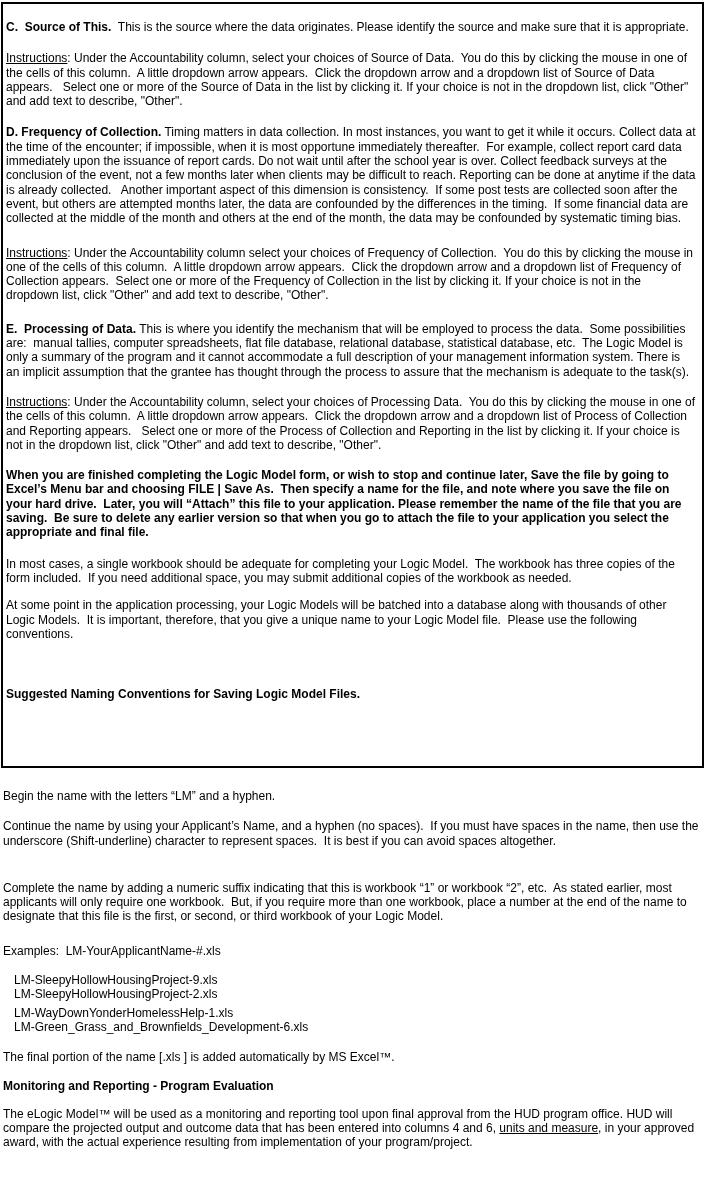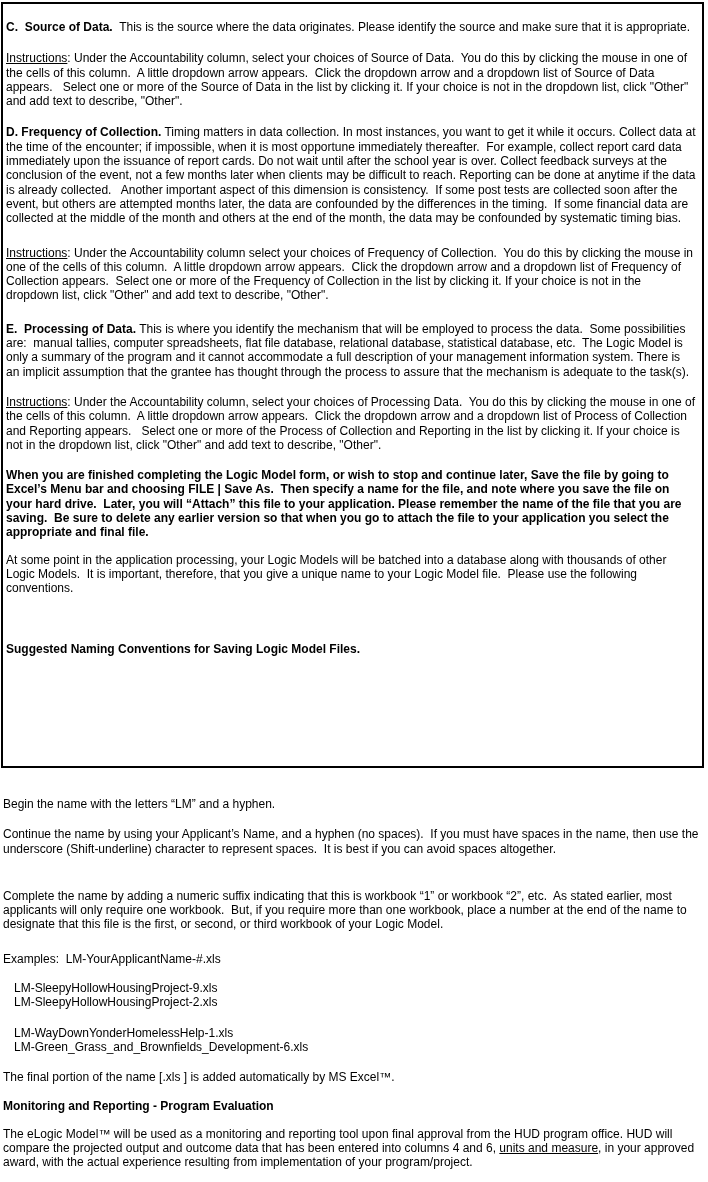--- a/index.html
+++ b/index.html
@@ -38,36 +38,37 @@
     margin: 0;
     white-space: pre-wrap;
   }
   .b { font-weight: bold; }
   .u { text-decoration: underline; }
 </style>
 </head>
 <body style="background: rgb(255, 255, 255); color: rgb(0, 0, 0);">
 
 <div class="box" style="border-color: rgb(0, 0, 0);">
-    <p style="margin-top: 0px;"><span class="b ">C.  Source of Data.</span><span class="">  This is the source where the data originates. Please identify the source and make sure that it is appropriate.</span></p>
+    <p style="margin-top: 0px;"><span class="b ">C.  Source of This.</span><span class="">  This is the source where the data originates. Please identify the source and make sure that it is appropriate.</span></p>
     <p style="margin-top: 17px;"><span class="u">Instructions</span><span class="">: Under the Accountability column, select your choices of Source of Data.  You do this by clicking the mouse in one of the cells of this column.  A little dropdown arrow appears.  Click the dropdown arrow and a dropdown list of Source of Data appears.   Select one or more of the Source of Data in the list by clicking it. If your choice is not in the dropdown list, click "Other" and add text to describe, "Other".</span></p>
     <p style="margin-top: 17px;"><span class="b ">D. Frequency of Collection.</span><span class=""> Timing matters in data collection. In most instances, you want to get it while it occurs. Collect data at the time of the encounter; if impossible, when it is most opportune immediately thereafter.  For example, collect report card data immediately upon the issuance of report cards. Do not wait until after the school year is over. Collect feedback surveys at the conclusion of the event, not a few months later when clients may be difficult to reach. Reporting can be done at anytime if the data is already collected.   Another important aspect of this dimension is consistency.  If some post tests are collected soon after the event, but others are attempted months later, the data are confounded by the differences in the timing.  If some financial data are collected at the middle of the month and others at the end of the month, the data may be confounded by systematic timing bias.</span></p>
     <p style="margin-top: 20px;"><span class="u">Instructions</span><span class="">: Under the Accountability column select your choices of Frequency of Collection.  You do this by clicking the mouse in one of the cells of this column.  A little dropdown arrow appears.  Click the dropdown arrow and a dropdown list of Frequency of Collection appears.  Select one or more of the Frequency of Collection in the list by clicking it. If your choice is not in the dropdown list, click "Other" and add text to describe, "Other".</span></p>
     <p style="margin-top: 19px;"><span class="b ">E.  Processing of Data.</span><span class=""> This is where you identify the mechanism that will be employed to process the data.  Some possibilities are:  manual tallies, computer spreadsheets, flat file database, relational database, statistical database, etc.  The Logic Model is only a summary of the program and it cannot accommodate a full description of your management information system. There is an implicit assumption that the grantee has thought through the process to assure that the mechanism is adequate to the task(s).</span></p>
     <p style="margin-top: 16px;"><span class="u">Instructions</span><span class="">: Under the Accountability column, select your choices of Processing Data.  You do this by clicking the mouse in one of the cells of this column.  A little dropdown arrow appears.  Click the dropdown arrow and a dropdown list of Process of Collection and Reporting appears.   Select one or more of the Process of Collection and Reporting in the list by clicking it. If your choice is not in the dropdown list, click "Other" and add text to describe, "Other".</span></p>
     <p style="margin-top: 16px;"><span class="b ">When you are finished completing the Logic Model form, or wish to stop and continue later, Save the file by going to Excel’s Menu bar and choosing FILE | Save As.  Then specify a name for the file, and note where you save the file on your hard drive.  Later, you will “Attach” this file to your application. Please remember the name of the file that you are saving.  Be sure to delete any earlier version so that when you go to attach the file to your application you select the appropriate and final file.</span></p>
+    <p style="margin-top: 17px;"><span class="">In most cases, a single workbook should be adequate for completing your Logic Model.  The workbook has three copies of the form included.  If you need additional space, you may submit additional copies of the workbook as needed.</span></p>
     <p style="margin-top: 13px;"><span class="">At some point in the application processing, your Logic Models will be batched into a database along with thousands of other Logic Models.  It is important, therefore, that you give a unique name to your Logic Model file.  Please use the following conventions.</span></p>
     <p style="margin-top: 46px;"><span class="b ">Suggested Naming Conventions for Saving Logic Model Files.</span></p>
   </div>
 
 <div class="below" style="border-color: rgb(0, 0, 0);">
-    <p style="margin-top: 16px;"><span class="">Begin the name with the letters “LM” and a hyphen.</span></p>
+    <p style="margin-top: 8px;"><span class="">Begin the name with the letters “LM” and a hyphen.</span></p>
     <p style="margin-top: 16px;"><span class="">Continue the name by using your Applicant’s Name, and a hyphen (no spaces).  If you must have spaces in the name, then use the underscore (Shift-underline) character to represent spaces.  It is best if you can avoid spaces altogether.</span></p>
     <p style="margin-top: 33px;"><span class="">Complete the name by adding a numeric suffix indicating that this is workbook “1” or workbook “2”, etc.  As stated earlier, most applicants will only require one workbook.  But, if you require more than one workbook, place a number at the end of the name to designate that this file is the first, or second, or third workbook of your Logic Model.</span></p>
     <p style="margin-top: 20px;"><span class="">Examples:  LM-YourApplicantName-#.xls</span></p>
     <p style="margin-top: 15px; padding-left: 11px;"><span class="">LM-SleepyHollowHousingProject-9.xls</span></p>
     <p style="margin-top: 0px; padding-left: 11px;"><span class="">LM-SleepyHollowHousingProject-2.xls</span></p>
-    <p style="margin-top: 16px; padding-left: 11px;"><span class="">LM-WayDownYonderHomelessHelp-1.xls</span></p>
+    <p style="margin-top: 4px; padding-left: 11px;"><span class="">LM-WayDownYonderHomelessHelp-1.xls</span></p>
     <p style="margin-top: 0px; padding-left: 11px;"><span class="">LM-Green_Grass_and_Brownfields_Development-6.xls</span></p>
     <p style="margin-top: 16px;"><span class="">The final portion of the name [.xls ] is added automatically by MS Excel™.</span></p>
     <p style="margin-top: 14px;"><span class="b ">Monitoring and Reporting - Program Evaluation</span></p>
     <p style="margin-top: 14px;"><span class="">The eLogic Model™ will be used as a monitoring and reporting tool upon final approval from the HUD program office. HUD will compare the projected output and outcome data that has been entered into columns 4 and 6, </span><span class="u">units and measure</span><span class="">, in your approved award, with the actual experience resulting from implementation of your program/project.</span></p>
   </div>
 
 </body></html>

